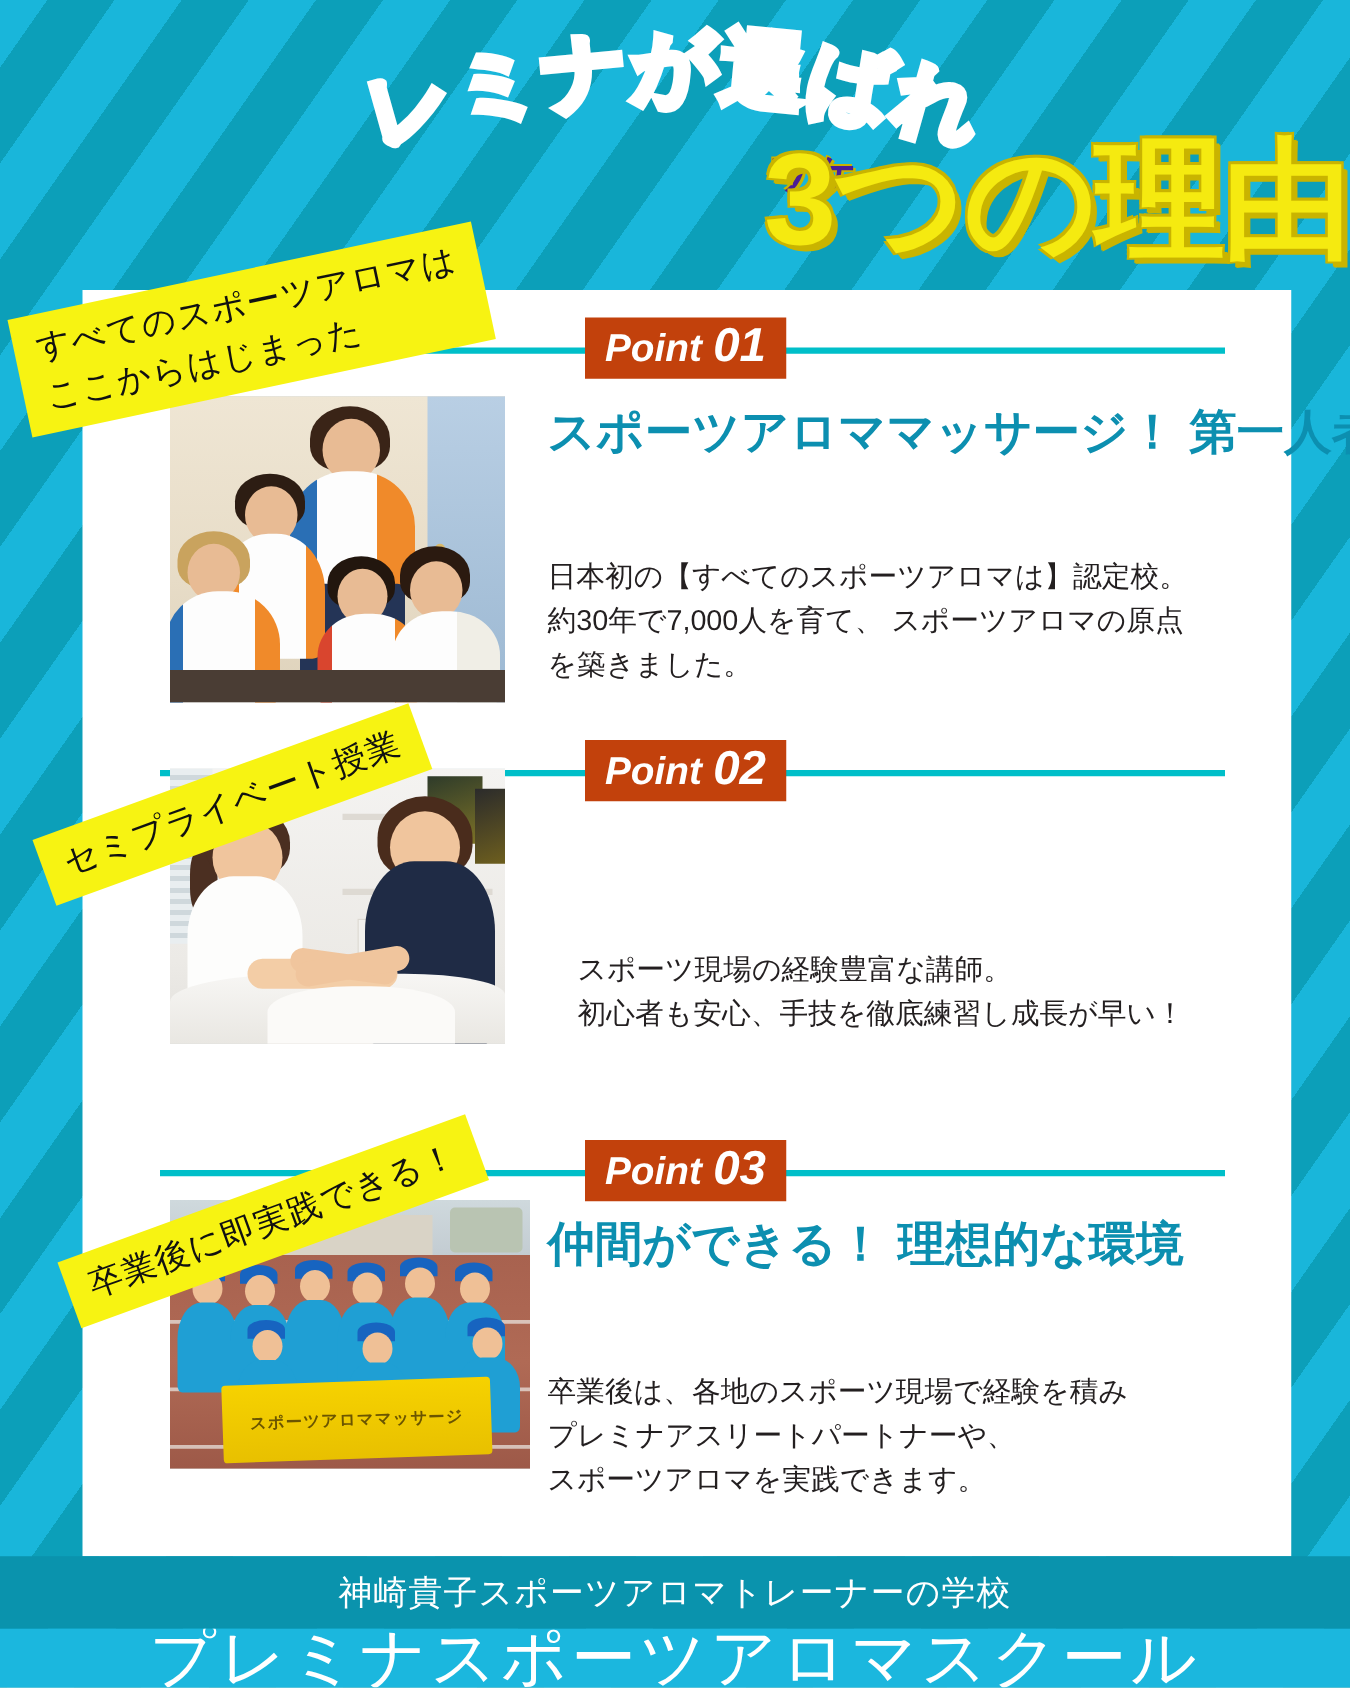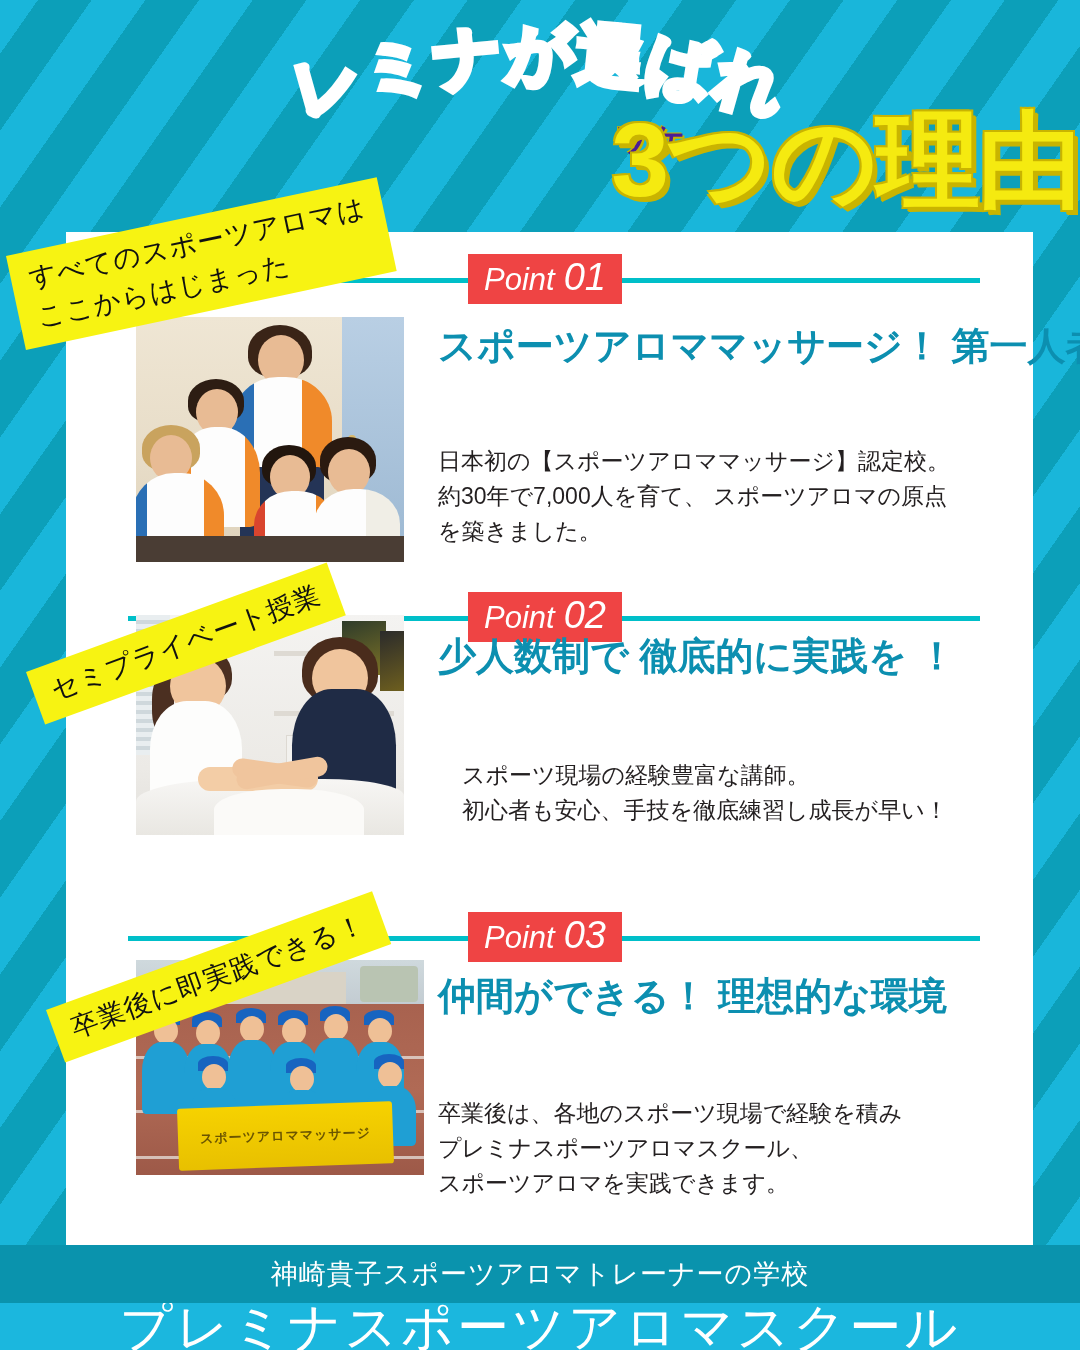--- a/index.html
+++ b/index.html
@@ -59,24 +59,24 @@
   .sec1{top:0;height:338px;}
   .sec2{top:338px;height:320px;}
   .sec3{top:658px;height:355px;}
 
   .rule{
     position:absolute;left:62px;top:46px;width:852px;height:5px;
     background:#00BFC9;
   }
   .badge{
     position:absolute;left:402px;top:22px;
-    background:#ef4444;color:#fff;
+    background:#c2410c;color:#fff;
     padding:4px 16px 6px 16px;
     display:flex;align-items:baseline;gap:9px;
-    font-weight:normal;
+    font-weight:bold;
   }
   .badge .bw{font-size:31px;line-height:36px;font-style:italic;letter-spacing:0px;}
   .badge .bn{font-size:38px;line-height:38px;font-style:italic;letter-spacing:0px;}
 
   
   .photo{
     position:absolute;overflow:hidden;background:#cfd6d8;
   }
   .ph1{left:70px;top:85px;width:268px;height:245px;}
   .ph2{left:70px;top:45px;width:268px;height:220px;}
@@ -238,21 +238,21 @@
         <div class="p1-p" style="left:178px;top:172px;width:86px;height:76px;background:linear-gradient(90deg,#fdfdfd 0 60%,#f0eee6 60% 100%);"></div>
         <div class="p1-floor"></div>
       </div>
 
       <div class="headline" style="left:372px;top:88px;">
         <div class="hl-line">スポーツアロママッサージ！</div>
         <div class="hl-line mark">第一人者・神﨑貴子</div>
       </div>
 
       <div class="body" style="left:372px;top:212px;">
-        <div>日本初の【スポーツアロママッサージ】認定校。</div>
+        <div>日本初の【すべてのスポーツアロマは】認定校。</div>
         <div>約30年で7,000人を育て、 スポーツアロマの原点</div>
         <div>を築きました。</div>
       </div>
     </div>
 
     <div class="section sec2">
       <div class="rule"></div>
       <div class="badge">
         <span class="bw">Point</span>
         <span class="bn">02</span>
@@ -273,24 +273,20 @@
         <div class="p2-ins-hair"></div>
         <div class="p2-ins-head"></div>
         <div class="p2-ins-body"></div>
         <div class="p2-white"></div>
         <div class="p2-leg"></div>
         <div class="p2-arm1"></div>
         <div class="p2-arm2"></div>
         <div class="p2-towel"></div>
       </div>
 
-      <div class="headline" style="left:372px;top:60px;">
-        <div class="hl-line">少人数制で</div>
-        <div class="hl-line mark wide">徹底的に実践を ！</div>
-      </div>
 
       <div class="body" style="left:372px;top:188px;margin-left:24px;">
         <div>スポーツ現場の経験豊富な講師。</div>
         <div>初心者も安心、手技を徹底練習し成長が早い！</div>
       </div>
     </div>
 
     <div class="section sec3">
       <div class="rule"></div>
       <div class="badge">
@@ -340,21 +336,21 @@
         </div>
       </div>
 
       <div class="headline" style="left:372px;top:80px;">
         <div class="hl-line">仲間ができる！</div>
         <div class="hl-line mark wide2">理想的な環境</div>
       </div>
 
       <div class="body" style="left:372px;top:206px;">
         <div>卒業後は、各地のスポーツ現場で経験を積み</div>
-        <div>プレミナスポーツアロマスクール、</div>
+        <div>プレミナアスリートパートナーや、</div>
         <div>スポーツアロマを実践できます。</div>
       </div>
     </div>
 
   </div>
 
   <div class="sticker s1">すべてのスポーツアロマは
 ここからはじまった</div>
   <div class="sticker s2">セミプライベート授業</div>
   <div class="sticker s3">卒業後に即実践できる！</div>

